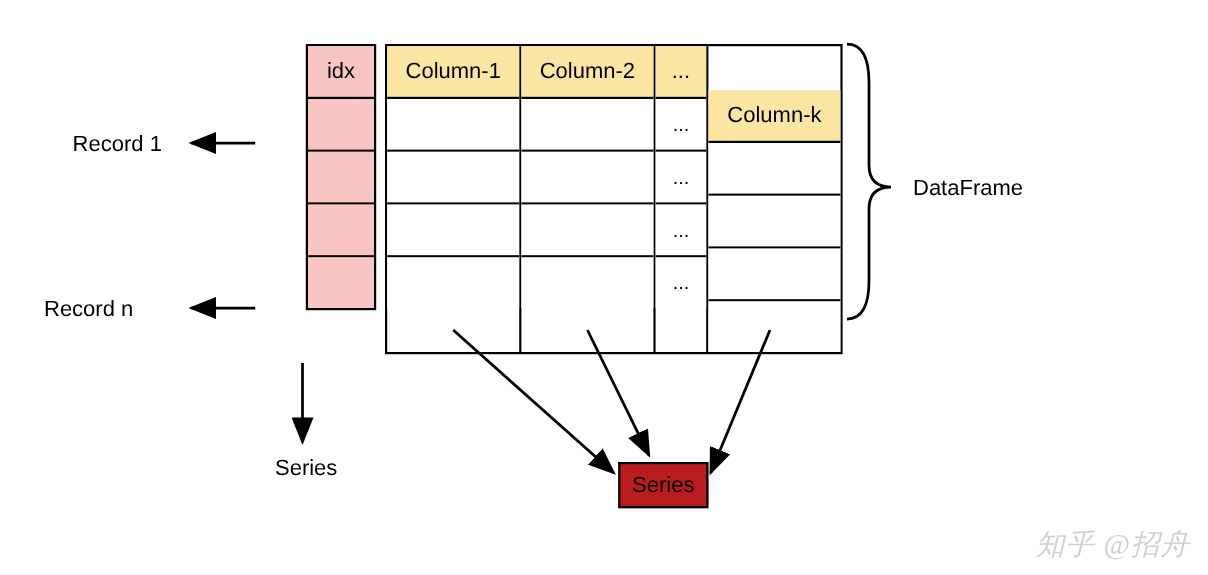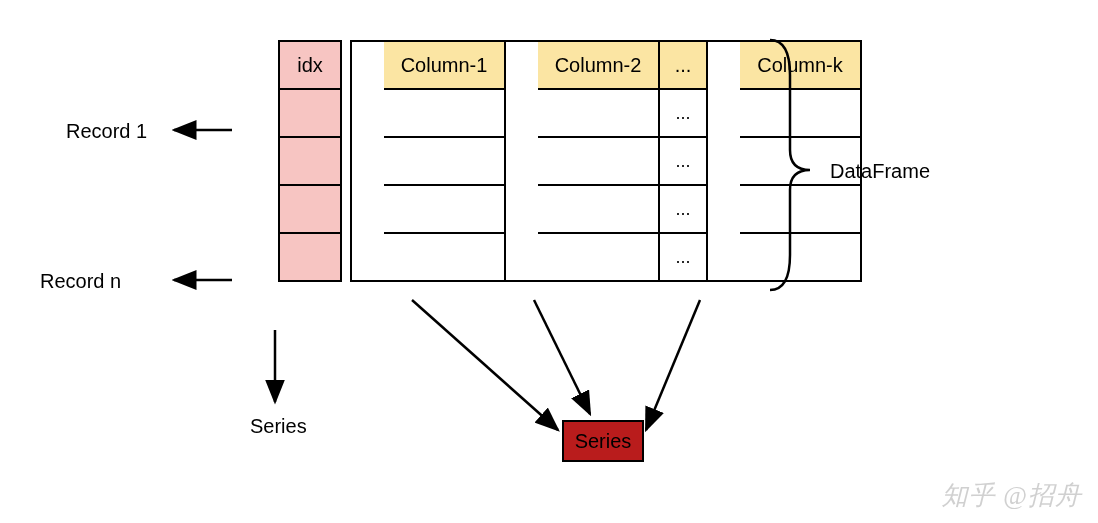--- a/index.html
+++ b/index.html
@@ -51,22 +51,22 @@
   .data-table {
     position: absolute;
     left: 350px;
     top: 40px;
     border: 2px solid #000;
     display: flex;
   }
   .data-col {
     border-right: 2px solid #000;
   }
-  .data-col:last-child { border-right: none; }
-  .data-col.wide { width: 120px; padding-left: 32px; }
+  .data-col:last-child { border-right: none; margin-top: 40px; }
+  .data-col.wide { width: 120px; }
   .data-col.narrow { width: 46px; }
   .data-header {
     height: 46px;
     border-bottom: 2px solid #000;
     background: #fbe5a3;
     display: flex;
     align-items: center;
     justify-content: center;
     font-size: 20px;
   }

